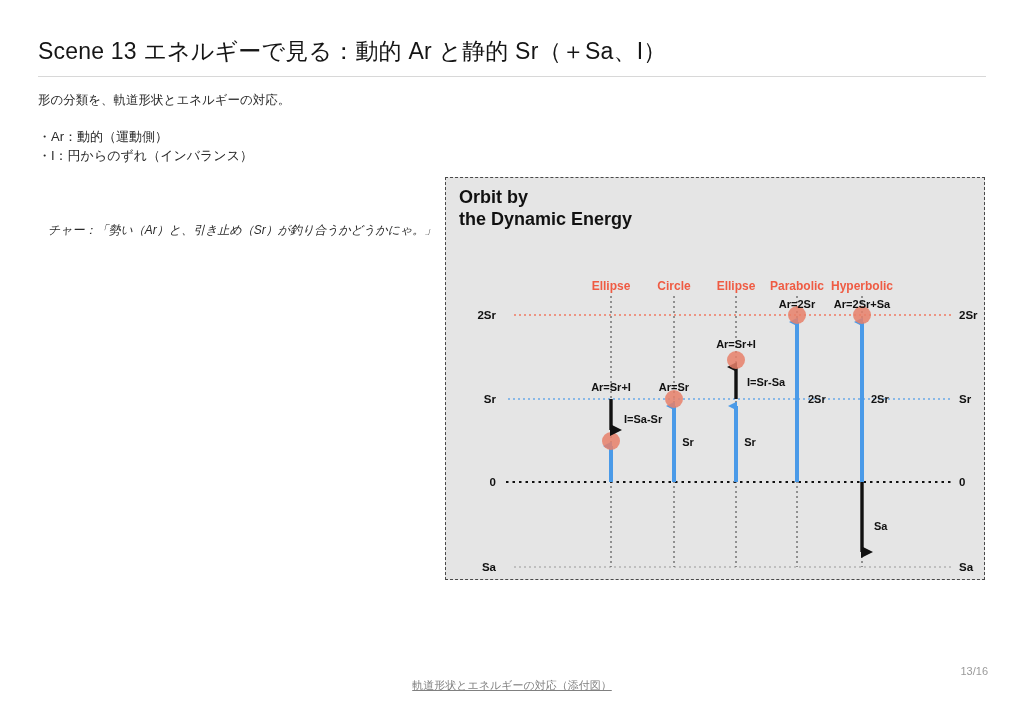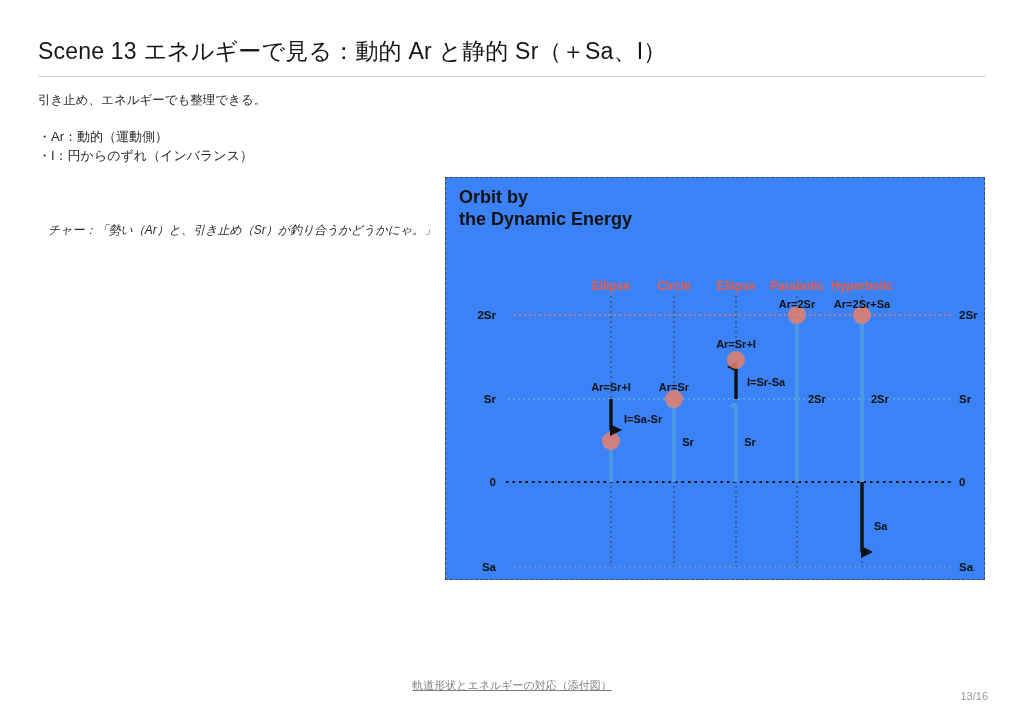--- a/index.html
+++ b/index.html
@@ -66,21 +66,21 @@
   }
 
   
   .figure {
     position: absolute;
     left: 445px;
     top: 177px;
     width: 540px;
     height: 403px;
     border: 1px dashed #4a4a4a;
-    background: #3b82f6;
+    background: #e5e5e5;
     box-sizing: border-box;
   }
   .fig-title {
     position: absolute;
     left: 13px;
     top: 8px;
     font-size: 18px;
     font-weight: bold;
     line-height: 22px;
     color: #111;
@@ -121,32 +121,32 @@
     top: 678px;
     width: 1024px;
     text-align: center;
     font-size: 11px;
     color: #808080;
     text-decoration: underline;
   }
   .page-num {
     position: absolute;
     right: 36px;
-    top: 690px;
+    top: 665px;
     font-size: 11px;
     color: #9a9a9a;
   }
 </style>
 </head>
 <body>
 
 <div class="slide-title">Scene 13 エネルギーで見る：動的 Ar と静的 Sr（＋Sa、I）</div>
 <div class="title-rule"></div>
 
-<div class="lede">引き止め、エネルギーでも整理できる。</div>
+<div class="lede">形の分類を、軌道形状とエネルギーの対応。</div>
 
 <div class="bullets">
   <div>・Ar：動的（運動側）</div>
   <div>・I：円からのずれ（インバランス）</div>
 </div>
 
 <div class="char-note">チャー：「勢い（Ar）と、引き止め（Sr）が釣り合うかどうかにゃ。」</div>
 
 <div class="figure">
   <div class="fig-title">Orbit by

